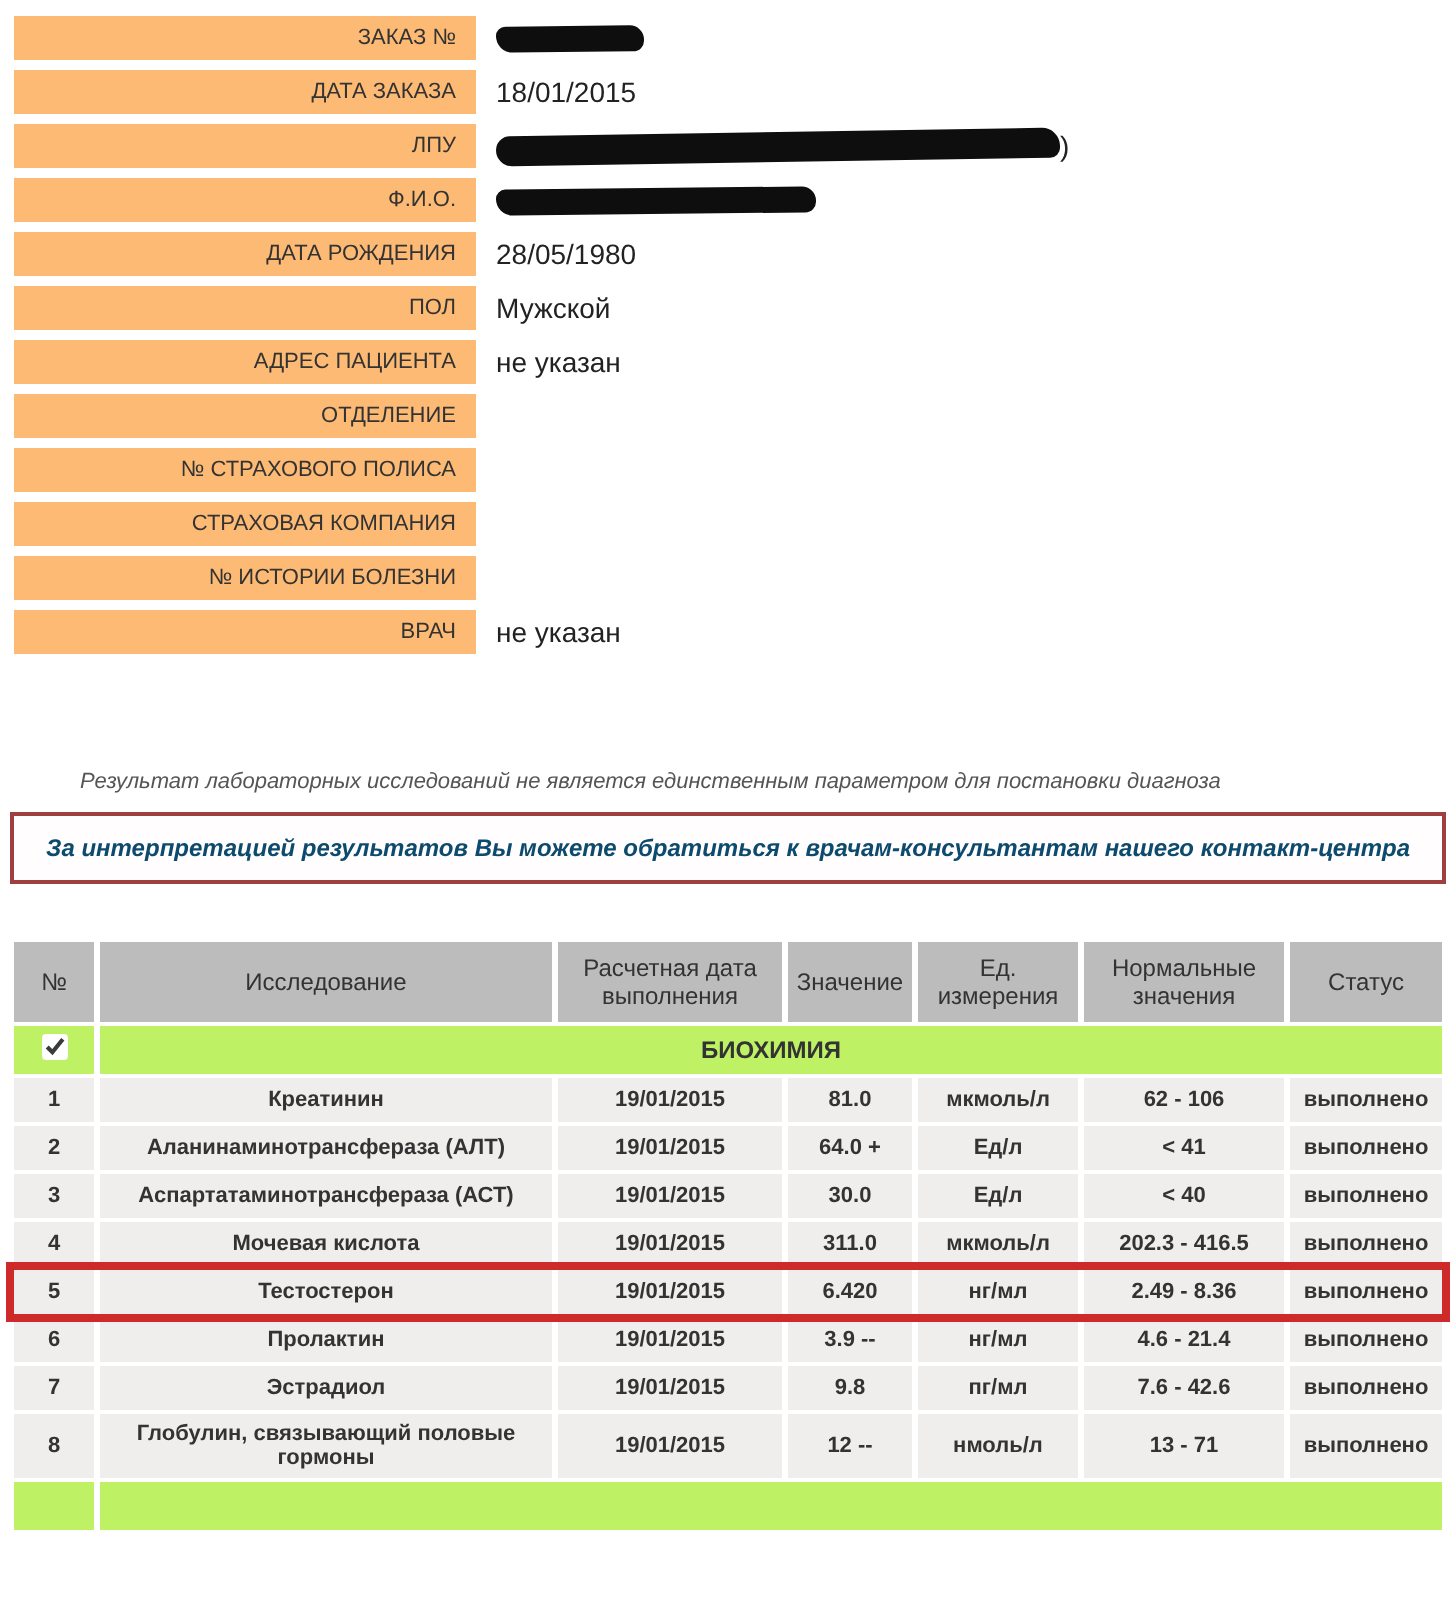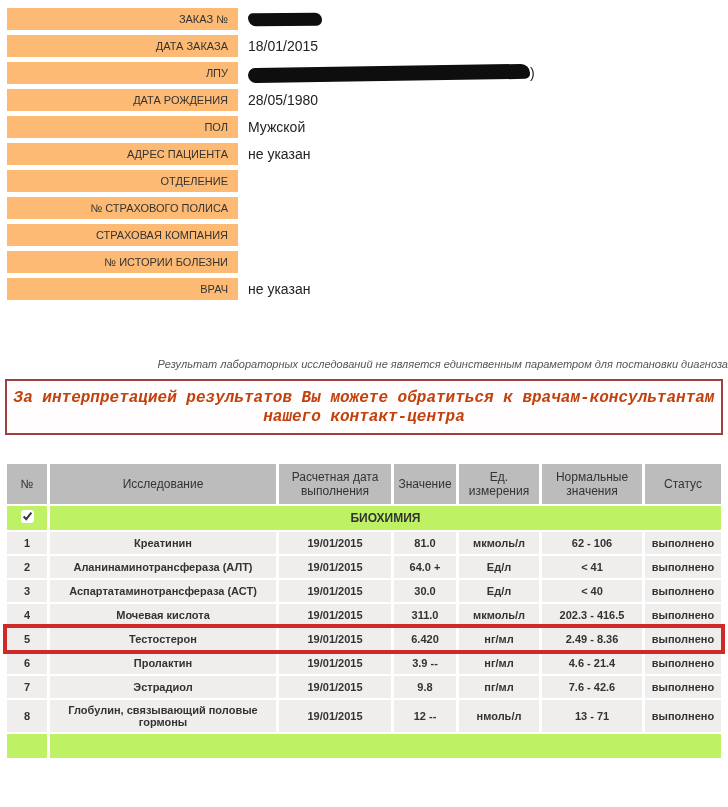--- a/index.html
+++ b/index.html
@@ -13,25 +13,25 @@
                 font-size:11px; line-height:22px; text-align:right;
                 padding-right:10px; white-space:nowrap; }
   .form-value { flex:1; font-size:14px; line-height:22px; color:#222;
                 padding-left:10px; white-space:nowrap; }
   .redaction { display:inline-block; vertical-align:middle; height:13px;
                background:#0e0e0e; border-radius:8px 12px 9px 14px;
                transform:rotate(-0.6deg); margin-top:-2px; }
   .redaction.r-long { height:15px; border-radius:14px 18px 10px 16px; transform:rotate(-0.9deg); }
 
   
-  .disclaimer { margin-top:58px; text-align:right; font-size:11px;
-                font-style:italic; color:#555; }
+  .disclaimer { margin-top:58px; text-align:left; font-size:11px;
+                font-style:italic; color:#555;padding-left:40px; }
   .warning-box { margin:9px 5px 0 5px; border:2px solid #9e4040;
                  background:#fffdfd; padding:7px 4px; text-align:center; }
-  .warning-text { color:#c2410c; font-size:16px; font-weight:bold; font-style:italic;font-family:Liberation Mono, monospace; }
+  .warning-text { color:#0c4a6e; font-size:12px; font-weight:bold; font-style:italic; }
 
   
   .table-wrap { margin:27px 0 0 4px; }
   table { border-collapse:separate; border-spacing:3px 2px; width:720px;
           table-layout:fixed; }
   th { background:#bcbcbc; color:#333; font-weight:normal; font-size:12px;
        height:40px; padding:2px 3px; text-align:center; vertical-align:middle; }
   td { font-size:11px; font-weight:bold; color:#333; text-align:center;
        vertical-align:middle; padding:4px 3px; }
   tr.data-row td { background:#f0eded; height:22px; }
@@ -50,20 +50,24 @@
       <div class="form-label">ЗАКАЗ №</div>
       <div class="form-value"><span class="redaction" style="width: 74px;"></span></div>
     </div>
     <div class="form-row">
       <div class="form-label">ДАТА ЗАКАЗА</div>
       <div class="form-value"><span>18/01/2015</span></div>
     </div>
     <div class="form-row">
       <div class="form-label">ЛПУ</div>
       <div class="form-value"><span class="redaction r-long" style="width: 282px;"></span><span>)</span></div>
+    </div>
+    <div class="form-row">
+      <div class="form-label">Ф.И.О.</div>
+      <div class="form-value"><span class="redaction" style="width: 160px;"></span></div>
     </div>
     <div class="form-row">
       <div class="form-label">ДАТА РОЖДЕНИЯ</div>
       <div class="form-value"><span>28/05/1980</span></div>
     </div>
     <div class="form-row">
       <div class="form-label">ПОЛ</div>
       <div class="form-value"><span>Мужской</span></div>
     </div>
     <div class="form-row">

